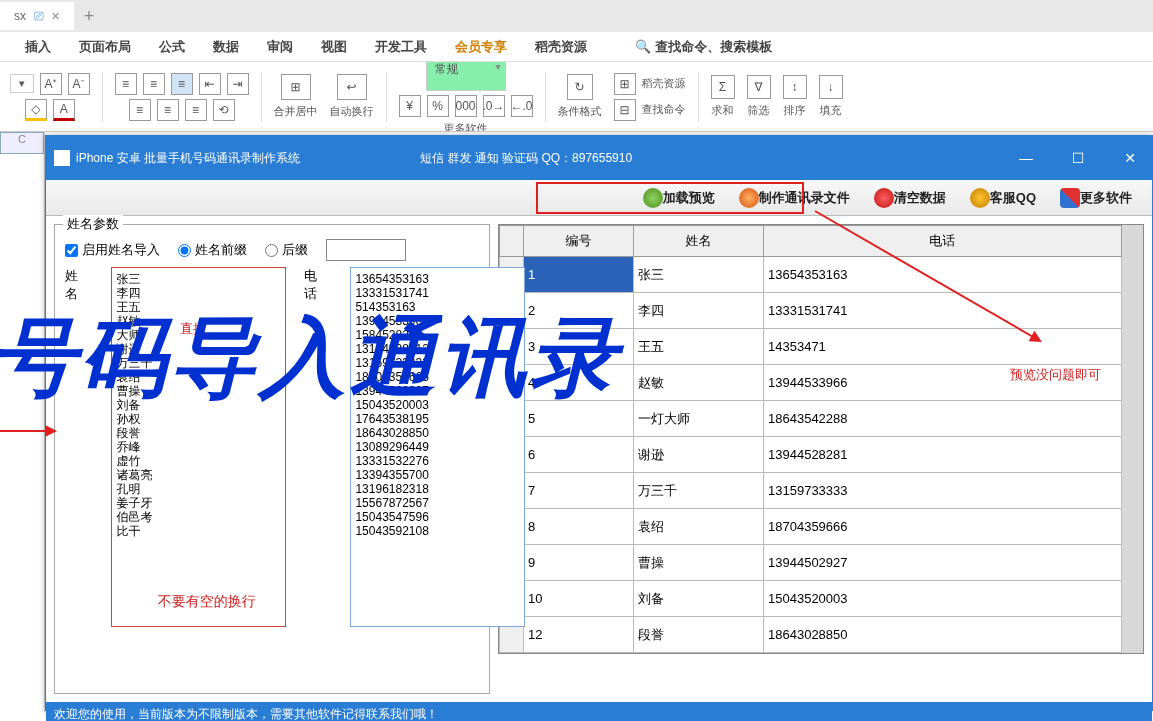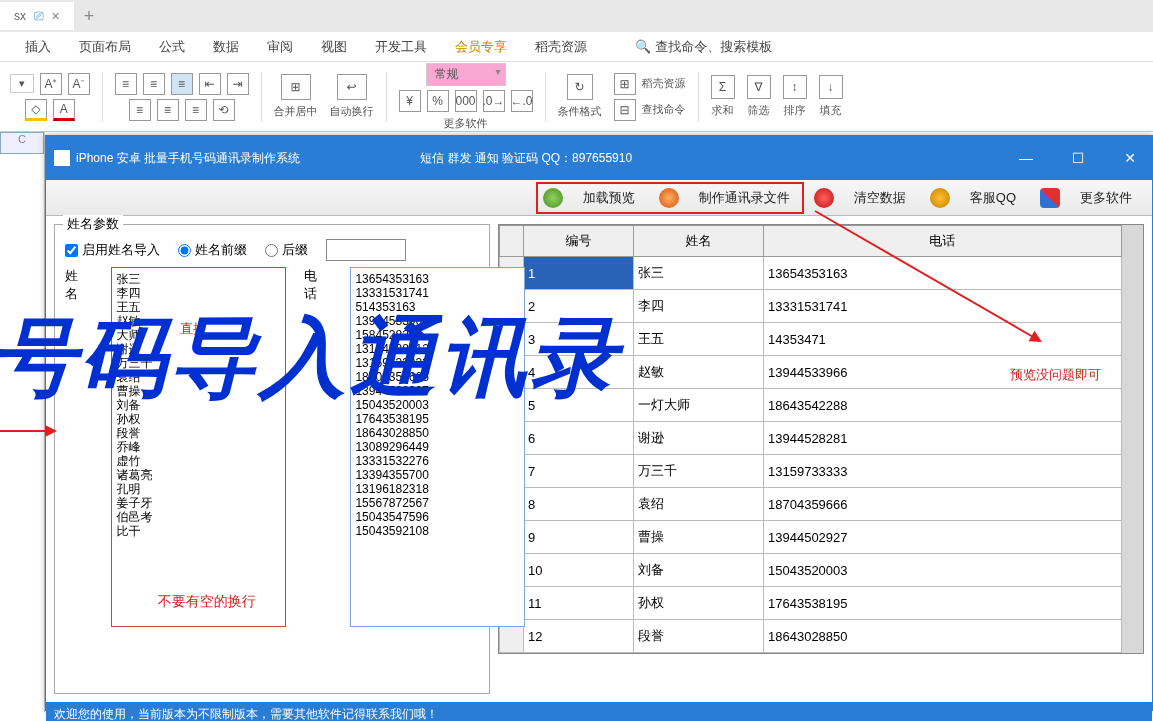--- a/index.html
+++ b/index.html
@@ -5,45 +5,45 @@
 * { margin:0; padding:0; box-sizing:border-box; font-family:"Microsoft YaHei",Arial,sans-serif; }
 body { width:1153px; height:721px; background:#fff; overflow:hidden; position:relative; }
 
 
 .tab-row { height:32px; background:#e8e8e8; display:flex; align-items:center; padding-left:0; }
 .tab { padding:6px 14px; background:#fff; font-size:12px; color:#666; display:flex; align-items:center; gap:8px; }
 .tab-x { color:#888; font-size:14px; }
 .tab-add { margin-left:10px; color:#888; font-size:18px; }
 
 
-.menu-bar { height:30px; display:flex; align-items:center; padding-left:25px; gap:28px; border-bottom:1px solid #ddd; }
+.menu-bar { height:30px; display:flex; align-items:center; padding-left:25px; gap:28px; border-bottom:1px solid #ddd;font-weight:bold; }
 .menu-bar span { font-size:13px; color:#444; }
 .menu-bar .search-link { color:#3a8fd6; margin-left:20px; display:flex; align-items:center; gap:4px; }
 
 
 .ribbon { height:70px; background:#fff; border-bottom:1px solid #ccc; display:flex; align-items:center; padding:4px 10px; gap:12px; font-size:12px; color:#555; overflow:hidden; }
 .ribbon-group { display:flex; flex-direction:column; gap:4px; align-items:center; }
 .ribbon-row { display:flex; gap:6px; align-items:center; }
 .rib-btn { border:1px solid #ccc; padding:2px 8px; font-size:11px; background:#fff; }
 .rib-ico { width:22px; height:22px; border:1px solid #999; display:inline-flex; align-items:center; justify-content:center; font-size:12px; color:#555; }
 .rib-sep { width:1px; height:50px; background:#ddd; }
 .rib-label { font-size:11px; color:#555; }
-.rib-dd { border:1px solid #ccc; padding:2px 18px 2px 8px; font-size:12px; min-width:80px; background:#f9a8d4; position:relative; }
+.rib-dd { border:1px solid #ccc; padding:2px 18px 12px 8px; font-size:12px; min-width:80px; background:#86efac; position:relative; }
 .rib-dd:after { content:"▾"; position:absolute; right:4px; font-size:10px; color:#888; }
 
 
 .dialog { position:absolute; left:45px; top:135px; width:1108px; height:576px; background:#fff; border:1px solid #2a7dd4; box-shadow:0 0 6px rgba(0,0,0,.3); }
 .dlg-title { height:44px; background:#2a7dd4; color:#fff; display:flex; align-items:center; padding:0 8px; font-size:12px; }
 .dlg-title .t-ico { width:16px; height:16px; background:#fff; margin-right:6px; }
 .dlg-title .t-right { margin-left:auto; display:flex; gap:24px; align-items:center; }
 .dlg-title .winbtn { width:28px; text-align:center; font-size:14px; }
 
 
 .dlg-toolbar { height:36px; background:linear-gradient(#f7f7f7,#e9e9e9); border-bottom:1px solid #bbb; display:flex; align-items:center; justify-content:flex-end; padding-right:20px; gap:24px; position:relative; }
-.tool-btn { display:flex; align-items:center; gap:20px; font-size:13px; font-weight:normal; color:#222; }
+.tool-btn { display:flex; align-items:center; gap:0; font-size:13px; font-weight:bold; color:#222; }
 .tool-ico { width:20px; height:20px; border-radius:50%; display:inline-block; }
 .ico-green { background:radial-gradient(circle,#8fd060,#4a9020); }
 .ico-orange { background:radial-gradient(circle,#ffb060,#d65010); }
 .ico-red { background:radial-gradient(circle,#ff6060,#c01010); }
 .ico-qq { background:radial-gradient(circle,#ffc030,#c08000); position:relative; }
 .ico-more { background:linear-gradient(45deg,#3070d0 50%,#e03030 50%); border-radius:4px; }
 .highlight-box { position:absolute; border:2px solid #e02020; pointer-events:none; }
 
 .dlg-body { display:flex; height:calc(100% - 28px - 36px - 24px); }
 .dlg-left { width:452px; border-right:none; padding:8px; }
@@ -383,26 +383,20 @@
   <td>13944502927</td>
 </tr>
 <tr>
   <td class="rowh"></td>
   <td>10</td>
   <td>刘备</td>
   <td>15043520003</td>
 </tr>
 <tr>
   <td class="rowh"></td>
-  <td>11</td>
-  <td>孙权</td>
-  <td>17643538195</td>
-</tr>
-<tr>
-  <td class="rowh"></td>
   <td>12</td>
   <td>段誉</td>
   <td>18643028850</td>
 </tr>
               </tbody>
           </table>
           <div class="grid-scroll"></div>
         </div>
       </div>
     </div>

